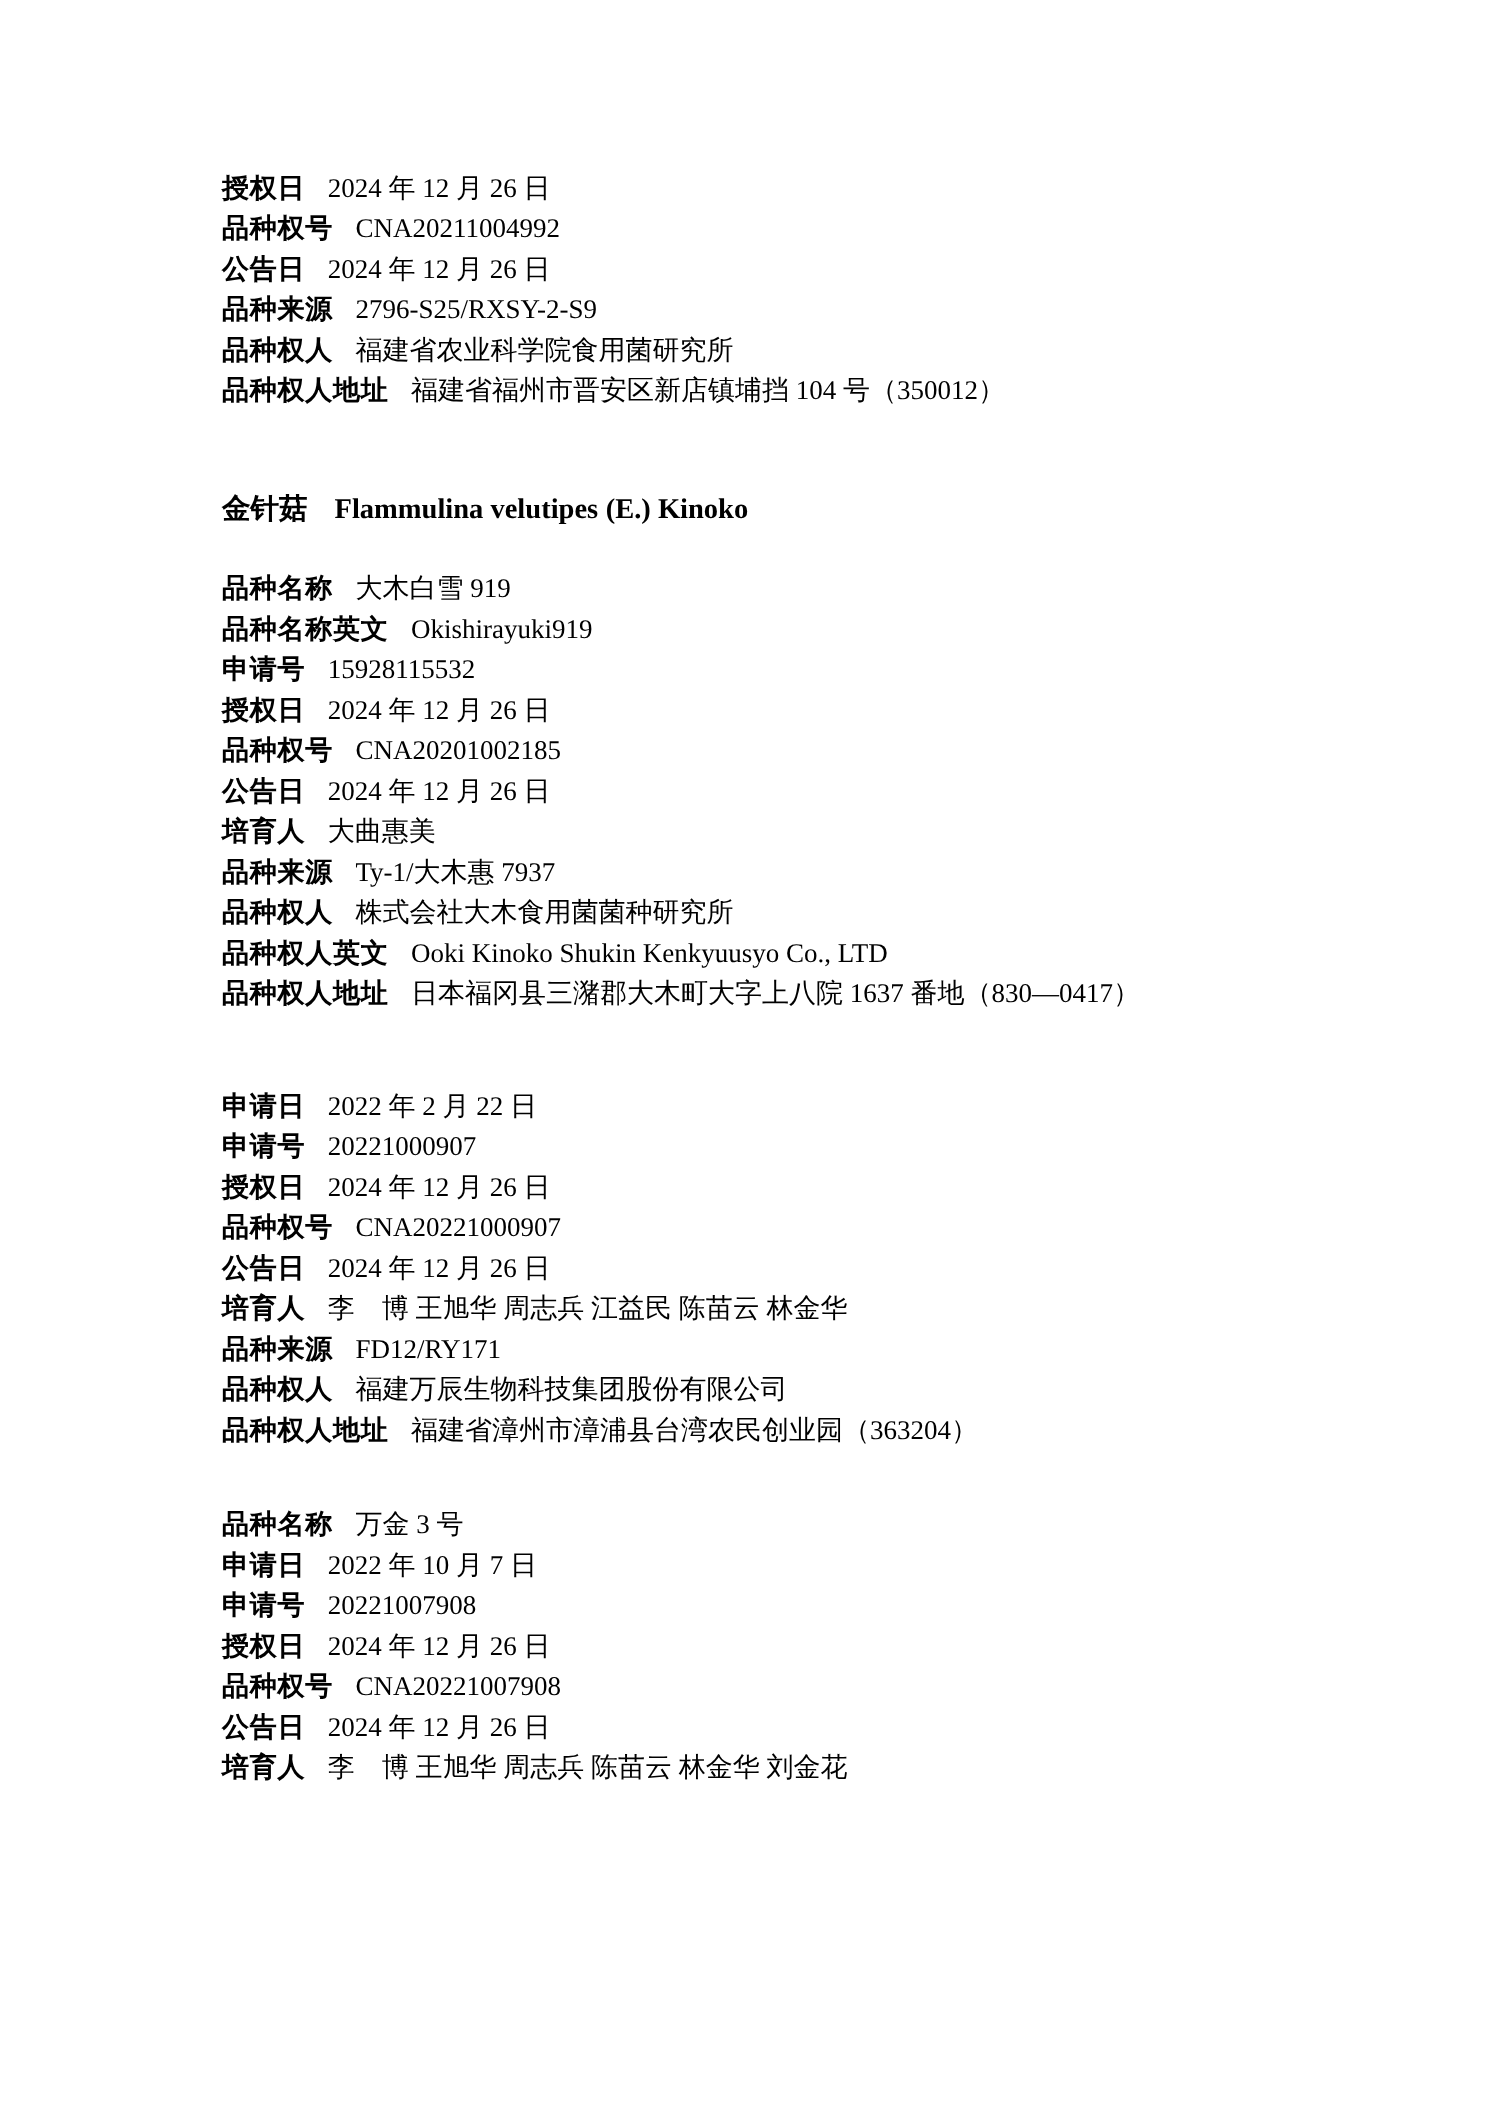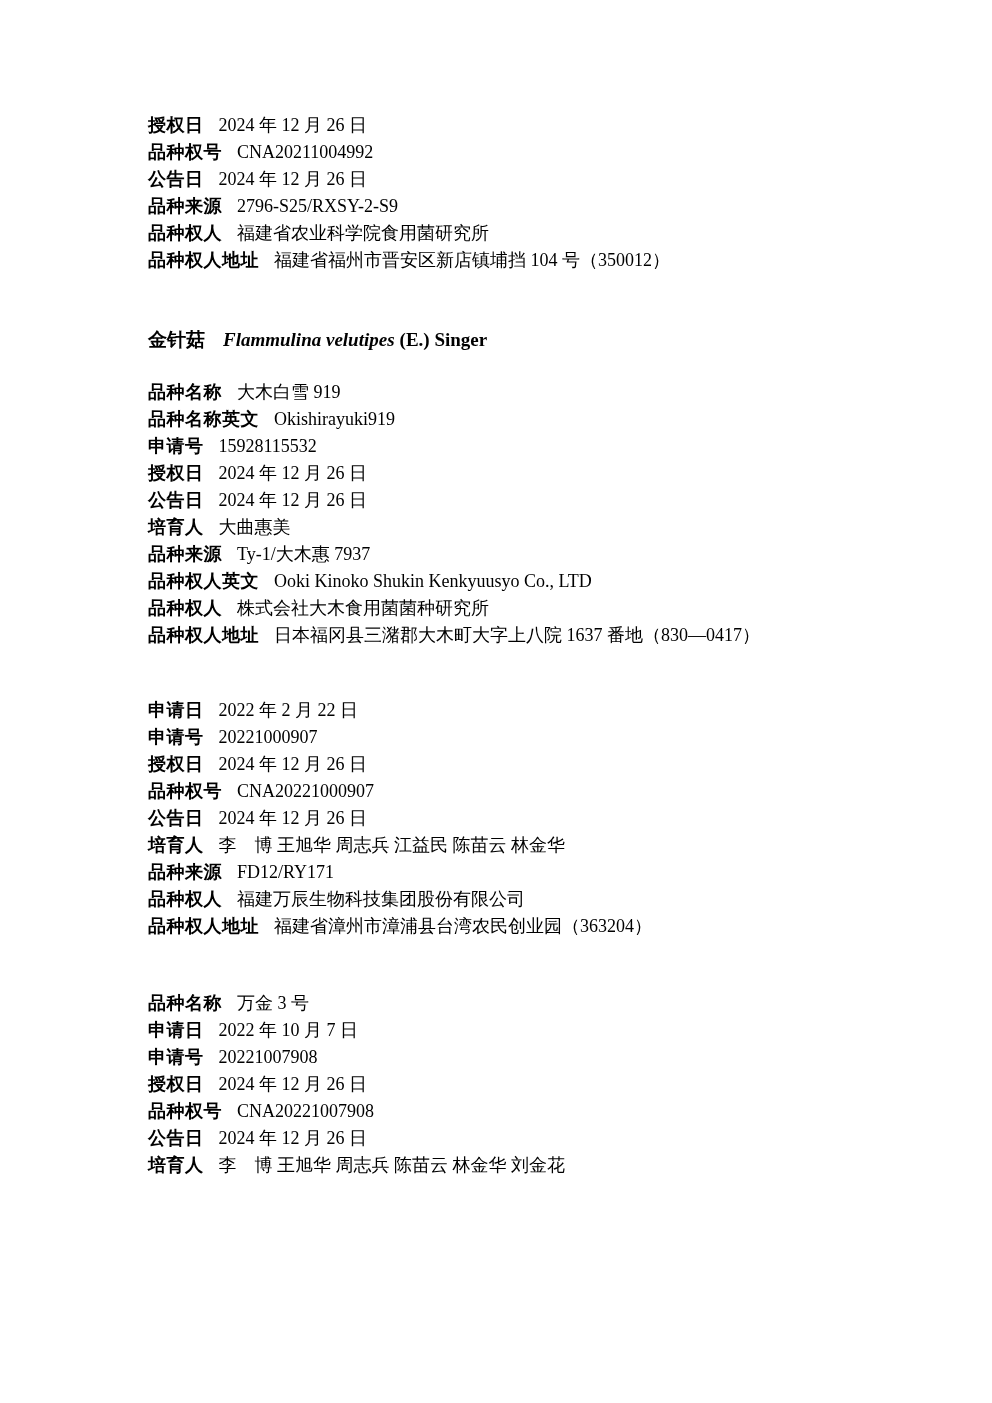--- a/index.html
+++ b/index.html
@@ -39,29 +39,28 @@
   .heading {
     margin-top: 52px;
     height: 27px;
     line-height: 27px;
     font-size: 19px;
     font-weight: bold;
     white-space: nowrap;
   }
   .heading .latin-italic {
     margin-left: 18px;
-    font-style: italic;
   }
   .heading .latin-suffix {
     margin-left: 5px;
     font-style: normal;
   }
   .entry-1 { margin-top: 26px; }
   .entry-2 { margin-top: 48px; }
-  .entry-3 { margin-top: 50px; }
+  .entry-3 { margin-top: 36px; }
   .footer {
     position: absolute;
     left: 150px;
     top: 1324px;
     font-size: 23px;
     line-height: 30px;
     letter-spacing: 1px;
   }
 </style>
 </head>
@@ -85,50 +84,53 @@
       </div>
       <div class="row">
         <span class="lbl">品种权人</span><span class="val">福建省农业科学院食用菌研究所</span>
       </div>
       <div class="row">
         <span class="lbl">品种权人地址</span><span class="val">福建省福州市晋安区新店镇埔挡 104 号（350012）</span>
       </div>
     </div>
 
     <div class="heading">
-      <span>金针菇</span><span class="latin-italic">Flammulina velutipes</span><span class="latin-suffix">(E.) Singer</span>
+      <span>金针菇</span><span class="latin-italic">Flammulina velutipes</span><span class="latin-suffix">(E.) Kinoko</span>
     </div>
 
     <div class="entry-1">
       <div class="row">
         <span class="lbl">品种名称</span><span class="val">大木白雪 919</span>
       </div>
       <div class="row">
         <span class="lbl">品种名称英文</span><span class="val">Okishirayuki919</span>
       </div>
       <div class="row">
         <span class="lbl">申请号</span><span class="val">15928115532</span>
       </div>
       <div class="row">
         <span class="lbl">授权日</span><span class="val">2024 年 12 月 26 日</span>
       </div>
       <div class="row">
+        <span class="lbl">品种权号</span><span class="val">CNA20201002185</span>
+      </div>
+      <div class="row">
         <span class="lbl">公告日</span><span class="val">2024 年 12 月 26 日</span>
       </div>
       <div class="row">
         <span class="lbl">培育人</span><span class="val">大曲惠美</span>
       </div>
       <div class="row">
         <span class="lbl">品种来源</span><span class="val">Ty-1/大木惠 7937</span>
       </div>
       <div class="row">
-        <span class="lbl">品种权人英文</span><span class="val">Ooki Kinoko Shukin Kenkyuusyo Co., LTD</span>
+        <span class="lbl">品种权人</span><span class="val">株式会社大木食用菌菌种研究所</span>
       </div>
       <div class="row">
-        <span class="lbl">品种权人</span><span class="val">株式会社大木食用菌菌种研究所</span>
+        <span class="lbl">品种权人英文</span><span class="val">Ooki Kinoko Shukin Kenkyuusyo Co., LTD</span>
       </div>
       <div class="row">
         <span class="lbl">品种权人地址</span><span class="val">日本福冈县三潴郡大木町大字上八院 1637 番地（830—0417）</span>
       </div>
     </div>
 
     <div class="entry-2">
       <div class="row">
         <span class="lbl">申请日</span><span class="val">2022 年 2 月 22 日</span>
       </div>

